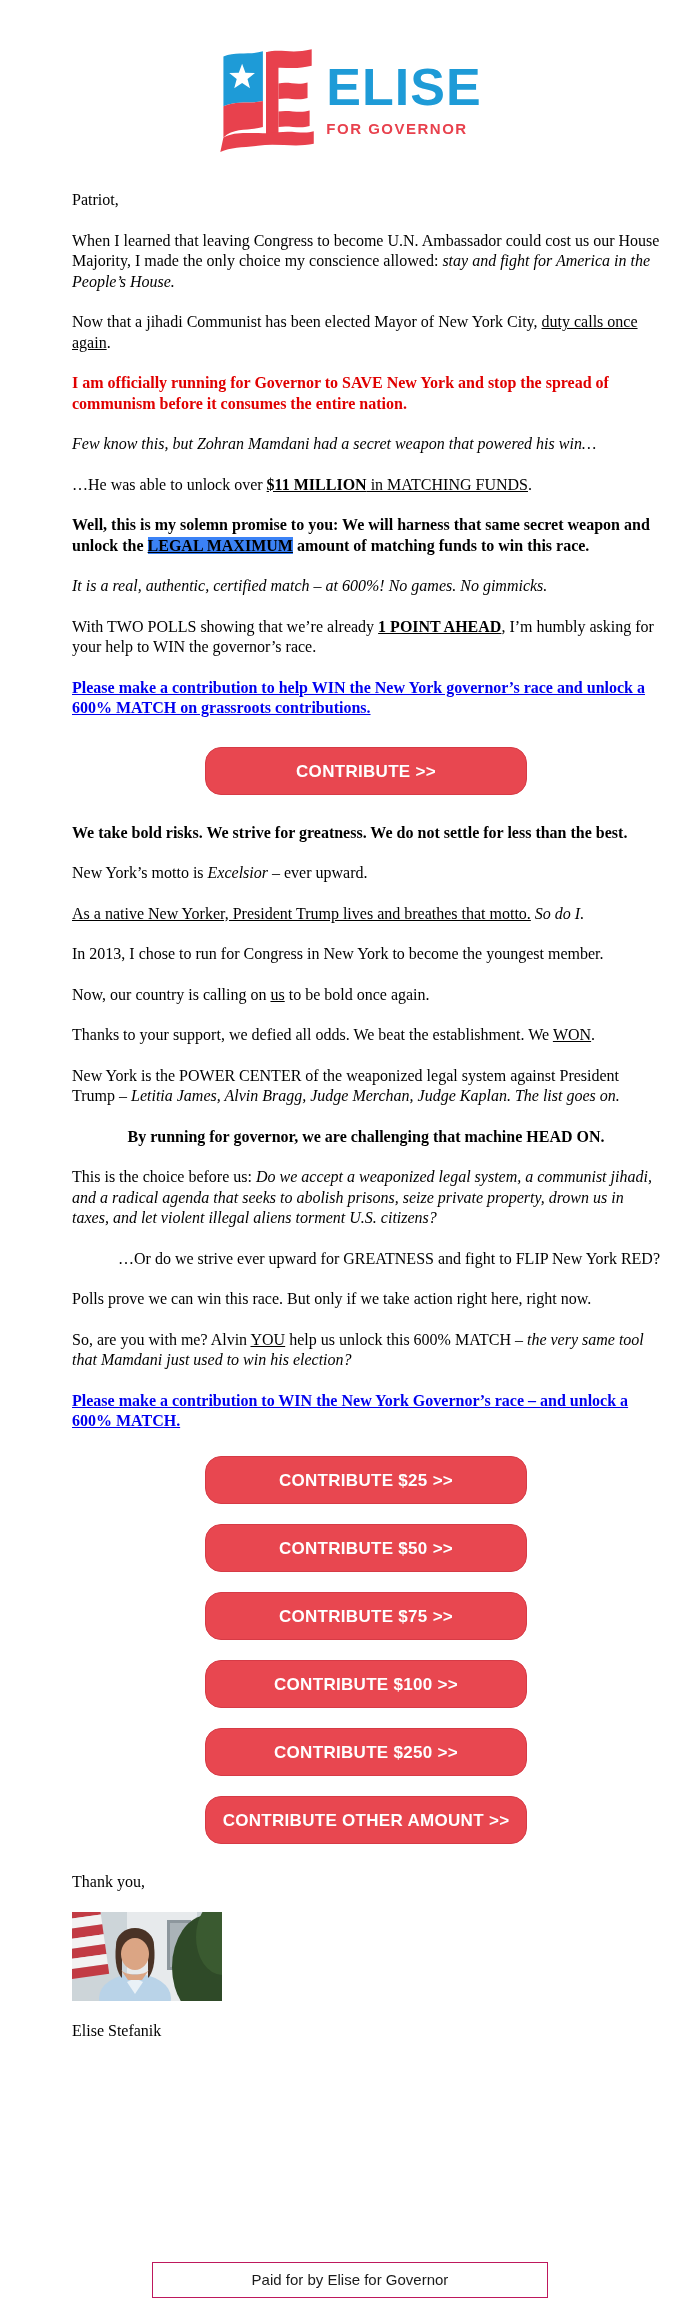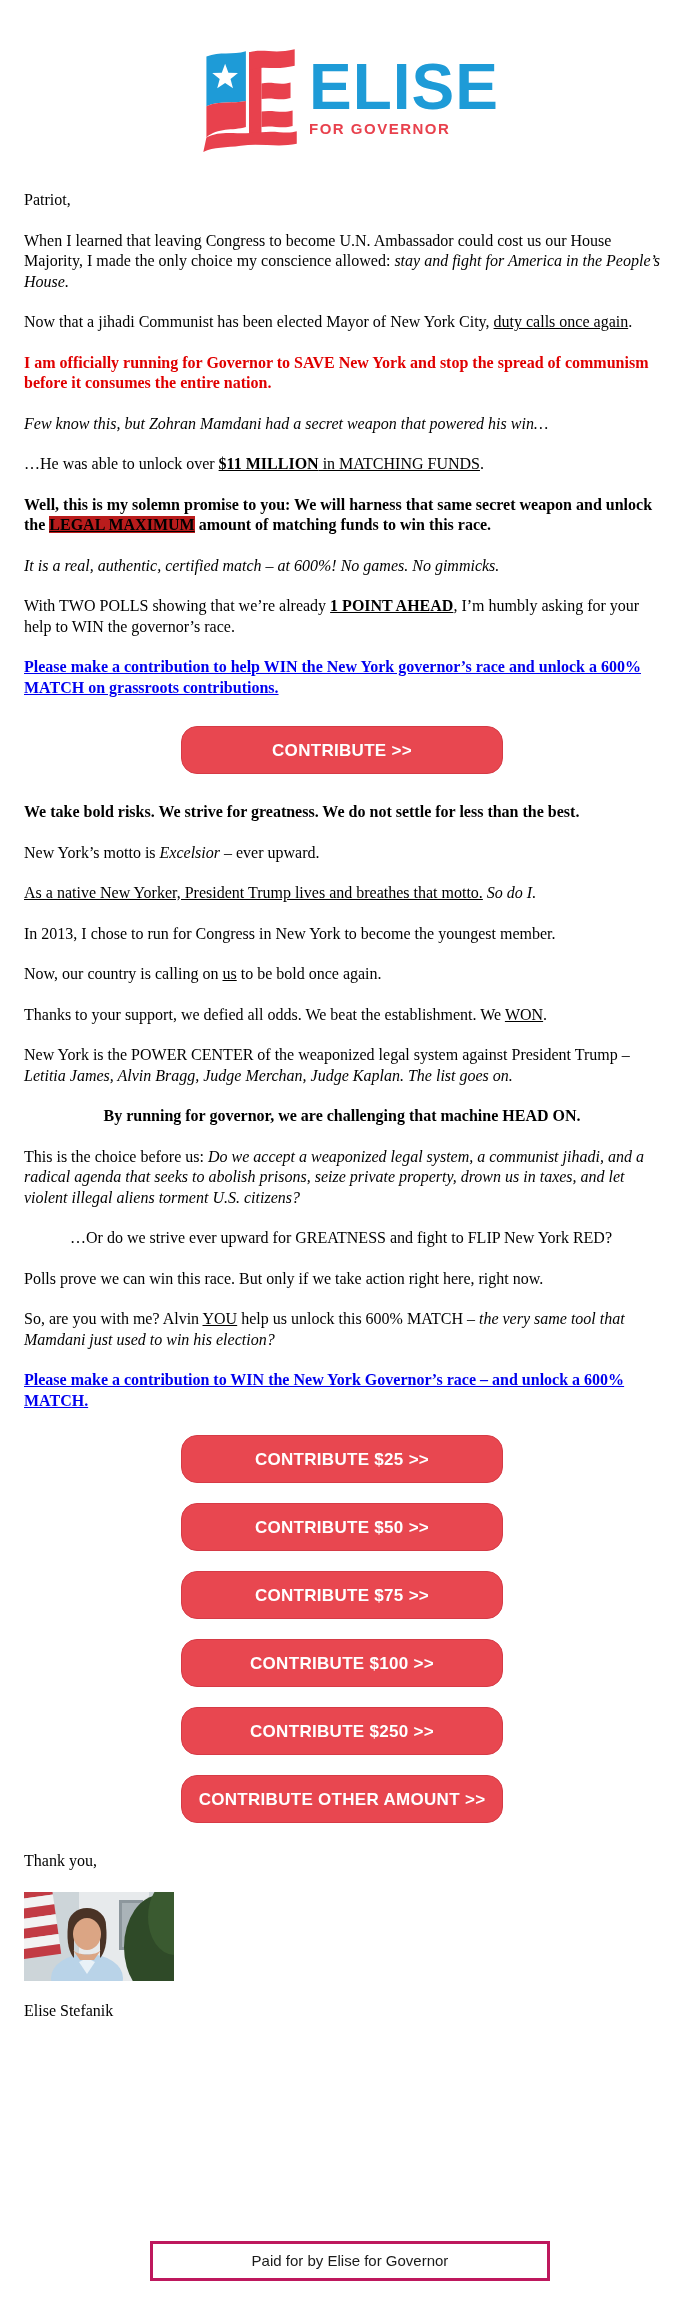--- a/index.html
+++ b/index.html
@@ -1,48 +1,48 @@
 <!DOCTYPE html>
 <html><head>
 <meta charset="utf-8">
 <style>
   html,body{margin:0;padding:0;background:#fff;}
   .page{width:700px;height:2320px;margin:0 auto;background:#fff;overflow:hidden;
         font-family:"Liberation Serif",serif;color:#000;}
   
   .logo{display:flex;justify-content:center;align-items:center;gap:12px;padding-top:44px;}
   .flag-svg{width:96px;height:108px;flex:0 0 auto;}
-  .logo-name{font-family:"Liberation Sans",sans-serif;font-weight:bold;font-size:64px;
+  .logo-name{font-family:"Liberation Sans",sans-serif;font-weight:bold;font-size:52px;
              line-height:56px;color:#1e9bd7;letter-spacing:1px;}
   .logo-tagline{font-family:"Liberation Sans",sans-serif;font-weight:bold;font-size:15px;
                 color:#e8414d;letter-spacing:1.5px;margin-top:5px;}
   
-  .content{padding:18px 40px 0 24px;font-size:16px;line-height:20.5px;}
+  .content{padding:18px 40px 0 72px;font-size:16px;line-height:20.5px;}
   .para{margin:20px 0;}
   .center{text-align:center;}
   .indent{padding-left:46px;}
   .b{font-weight:bold;}
   .i{font-style:italic;}
   .u{text-decoration:underline;}
   .red{color:#e00000;font-weight:bold;margin-top:33px;}
-  .hl{background:#b91c1c;}
+  .hl{background:#3b82f6;}
   a.link{color:#0000ee;font-weight:bold;text-decoration:underline;}
   
   .btn{display:block;width:322px;height:48px;line-height:48px;margin:28px auto;
        background:#e84750;border:1px solid #d63b46;border-radius:16px;color:#fff;
        text-align:center;font-family:"Liberation Sans",sans-serif;font-weight:bold;
        font-size:17px;letter-spacing:.3px;text-decoration:none;box-sizing:border-box;}
   .btn-stack{margin:24px 0 28px;}
   .btn-stack .btn{margin:20px auto;}
   
   .photo{width:150px;height:89px;margin:14px 0 12px;}
   .photo svg{display:block;width:150px;height:89px;}
   
   .spacer{height:200px;}
-  .paid-box{width:394px;margin:0 auto;border:3px solid #be185d;padding:8px 0 9px;
+  .paid-box{width:394px;margin:0 auto;border:1px solid #be185d;padding:8px 0 9px;
             text-align:center;font-family:"Liberation Sans",sans-serif;font-size:15px;color:#1a1a1a;}
 </style>
 </head>
 <body>
 
 <div class="page">
 
   <header class="logo">
     <svg class="flag-svg" viewBox="0 0 92 104" aria-hidden="true">
       <path d="M5,12 C18,7 30,11 43,7 L43,55 C30,58 18,54 5,60 Z" fill="#1e9bd7"></path>

